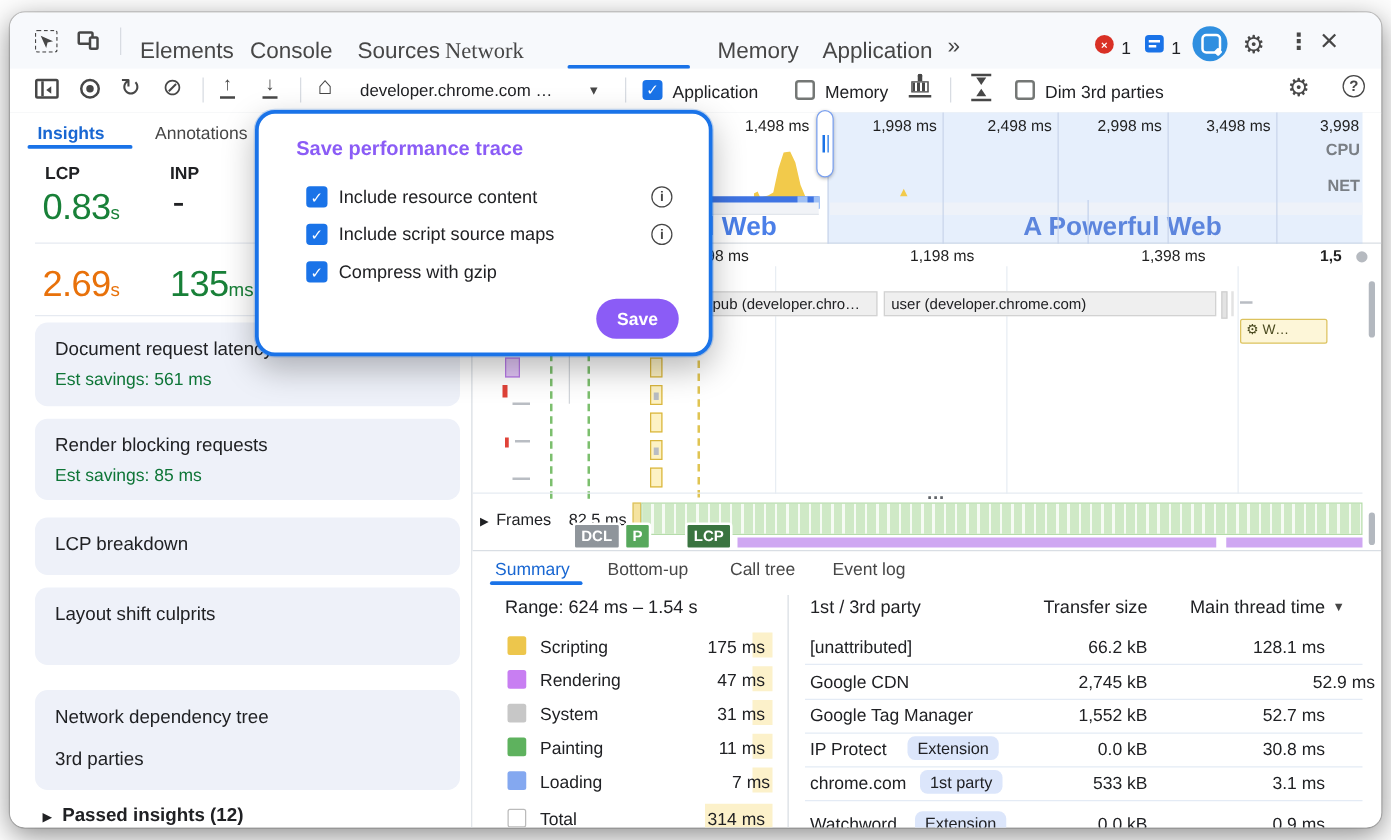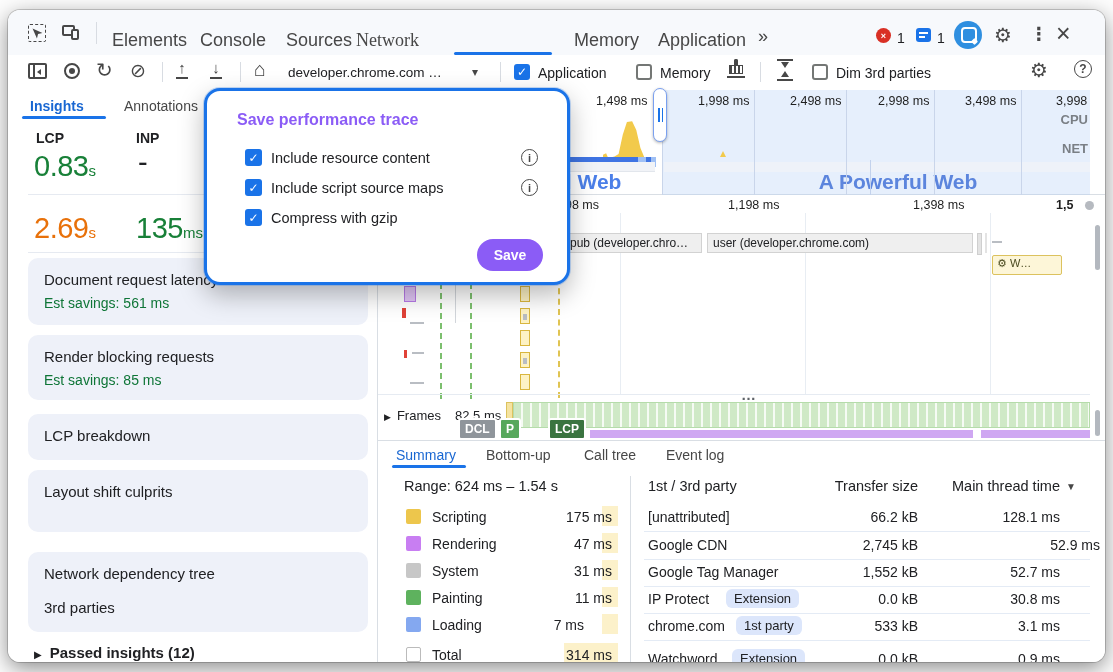--- a/index.html
+++ b/index.html
@@ -298,21 +298,21 @@
   <div class="a" style="left: 398px; top: 553px; width: 15px; height: 15px; border-radius: 2px; background: rgb(199, 199, 199);"></div>
   <div class="a legname txt" style="left:424px;top:553px;">System</div>
   <div class="a legval txt" style="left:470px;top:553px;width:134px;">31 ms</div>
   <div class="a mark" style="left:594px;top:577px;width:16px;height:20px;"></div>
   <div class="a" style="left: 398px; top: 580px; width: 15px; height: 15px; border-radius: 2px; background: rgb(94, 178, 94);"></div>
   <div class="a legname txt" style="left:424px;top:580px;">Painting</div>
   <div class="a legval txt" style="left:470px;top:580px;width:134px;">11 ms</div>
   <div class="a mark" style="left:594px;top:604px;width:16px;height:20px;"></div>
   <div class="a" style="left: 398px; top: 607px; width: 15px; height: 15px; border-radius: 2px; background: rgb(132, 168, 240);"></div>
   <div class="a legname txt" style="left:424px;top:607px;">Loading</div>
-  <div class="a legval txt" style="left:442px;top:607px;width:134px;">7 ms</div>
+  <div class="a legval txt" style="left:474px;top:607px;width:134px;">7 ms</div>
   <div class="a mark" style="left:556px;top:633px;width:54px;height:19px;"></div>
   <div class="a" style="left:398px;top:637px;width:15px;height:15px;border-radius:2px;background:#fff;border:1px solid #bbb;box-sizing:border-box;"></div>
   <div class="a legname txt" style="left:424px;top:637px;">Total</div>
   <div class="a legval txt" style="left:470px;top:637px;width:134px;">314 ms</div>
 
   <div class="a vdiv" style="left:622px;top:466px;height:186px;background:#d9dee4;"></div>
 
   <div class="a th txt" style="left:640px;top:468px;">1st / 3rd party</div>
   <div class="a th txt num" style="left:770px;top:468px;width:140px;">Transfer size</div>
   <div class="a th txt num" style="left:918px;top:468px;width:134px;">Main thread time</div>

